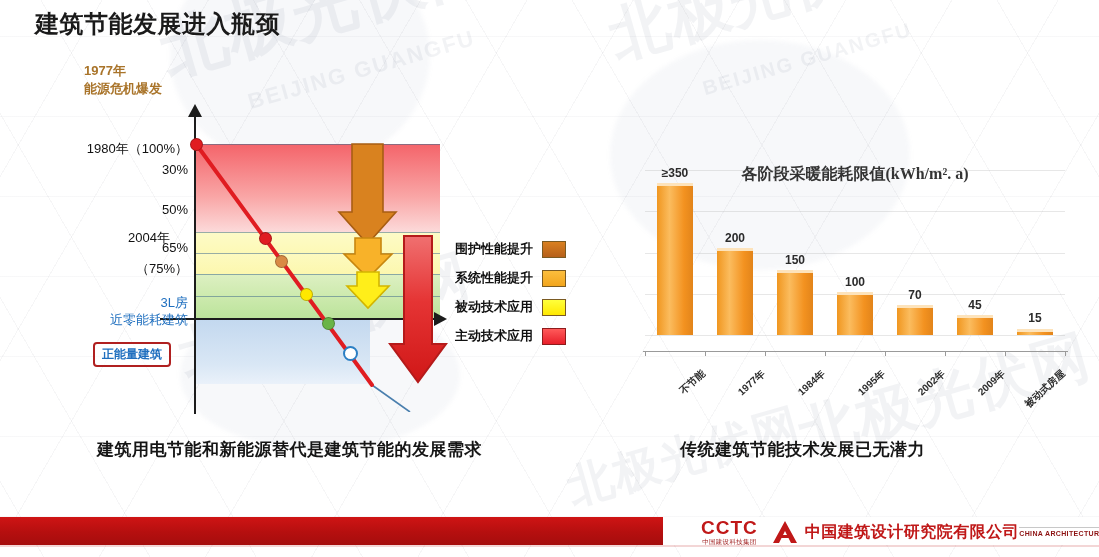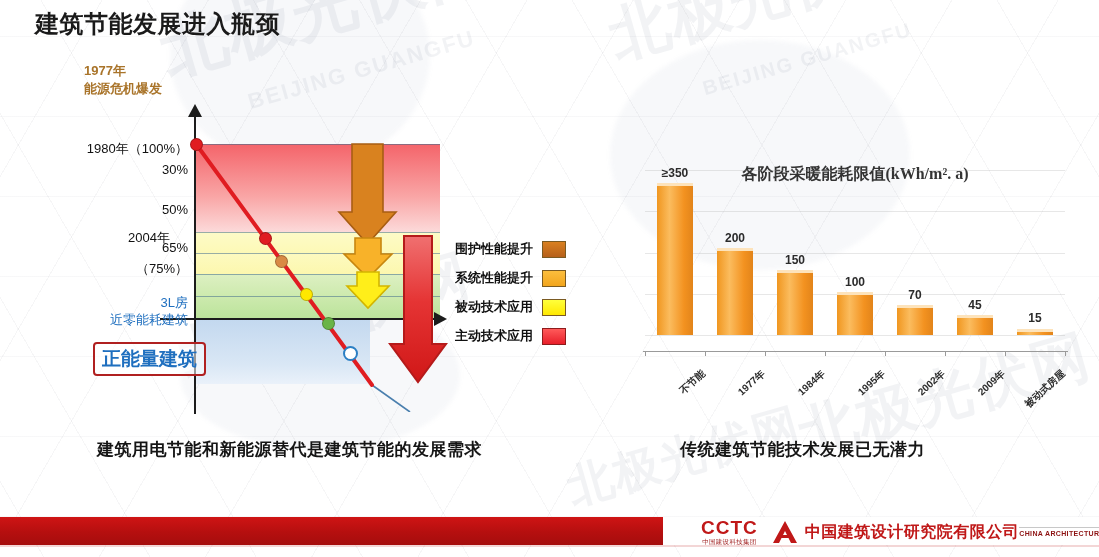--- a/index.html
+++ b/index.html
@@ -54,21 +54,21 @@
 
   .ylab{
     position:absolute;font-size:13px;color:#111;white-space:nowrap;
     text-align:right;
   }
   .ylab.blue{color:#1f6fbf;margin-top:16px;}
   .ylab.cyan{color:#26b4e8;}
   .boxlab{
     position:absolute;
     border:2px solid #b02020;border-radius:4px;
-    padding:2px 7px;font-size:19px;color:#1f6fbf;font-weight:600;
+    padding:2px 7px;font-size:12px;color:#1f6fbf;font-weight:600;
     background:rgba(255,255,255,.55);
     white-space:nowrap;
   }
 
   .plot{position:absolute;left:195px;top:92px;width:245px;height:175px;}
   .band{position:absolute;left:0;width:245px;}
   .band.red   {top:0;   height:88px; background:linear-gradient(180deg,#f4646a 0%,#f9a6a6 60%,#fcdada 100%);}
   .band.yel1  {top:88px;height:21px; background:linear-gradient(180deg,#fdfbc8,#fdf9b6);}
   .band.yel2  {top:109px;height:21px;background:linear-gradient(180deg,#fdfac0,#fcf7ae);}
   .band.grn1  {top:130px;height:22px;background:linear-gradient(180deg,#ddf0c2,#cdeaae);}

